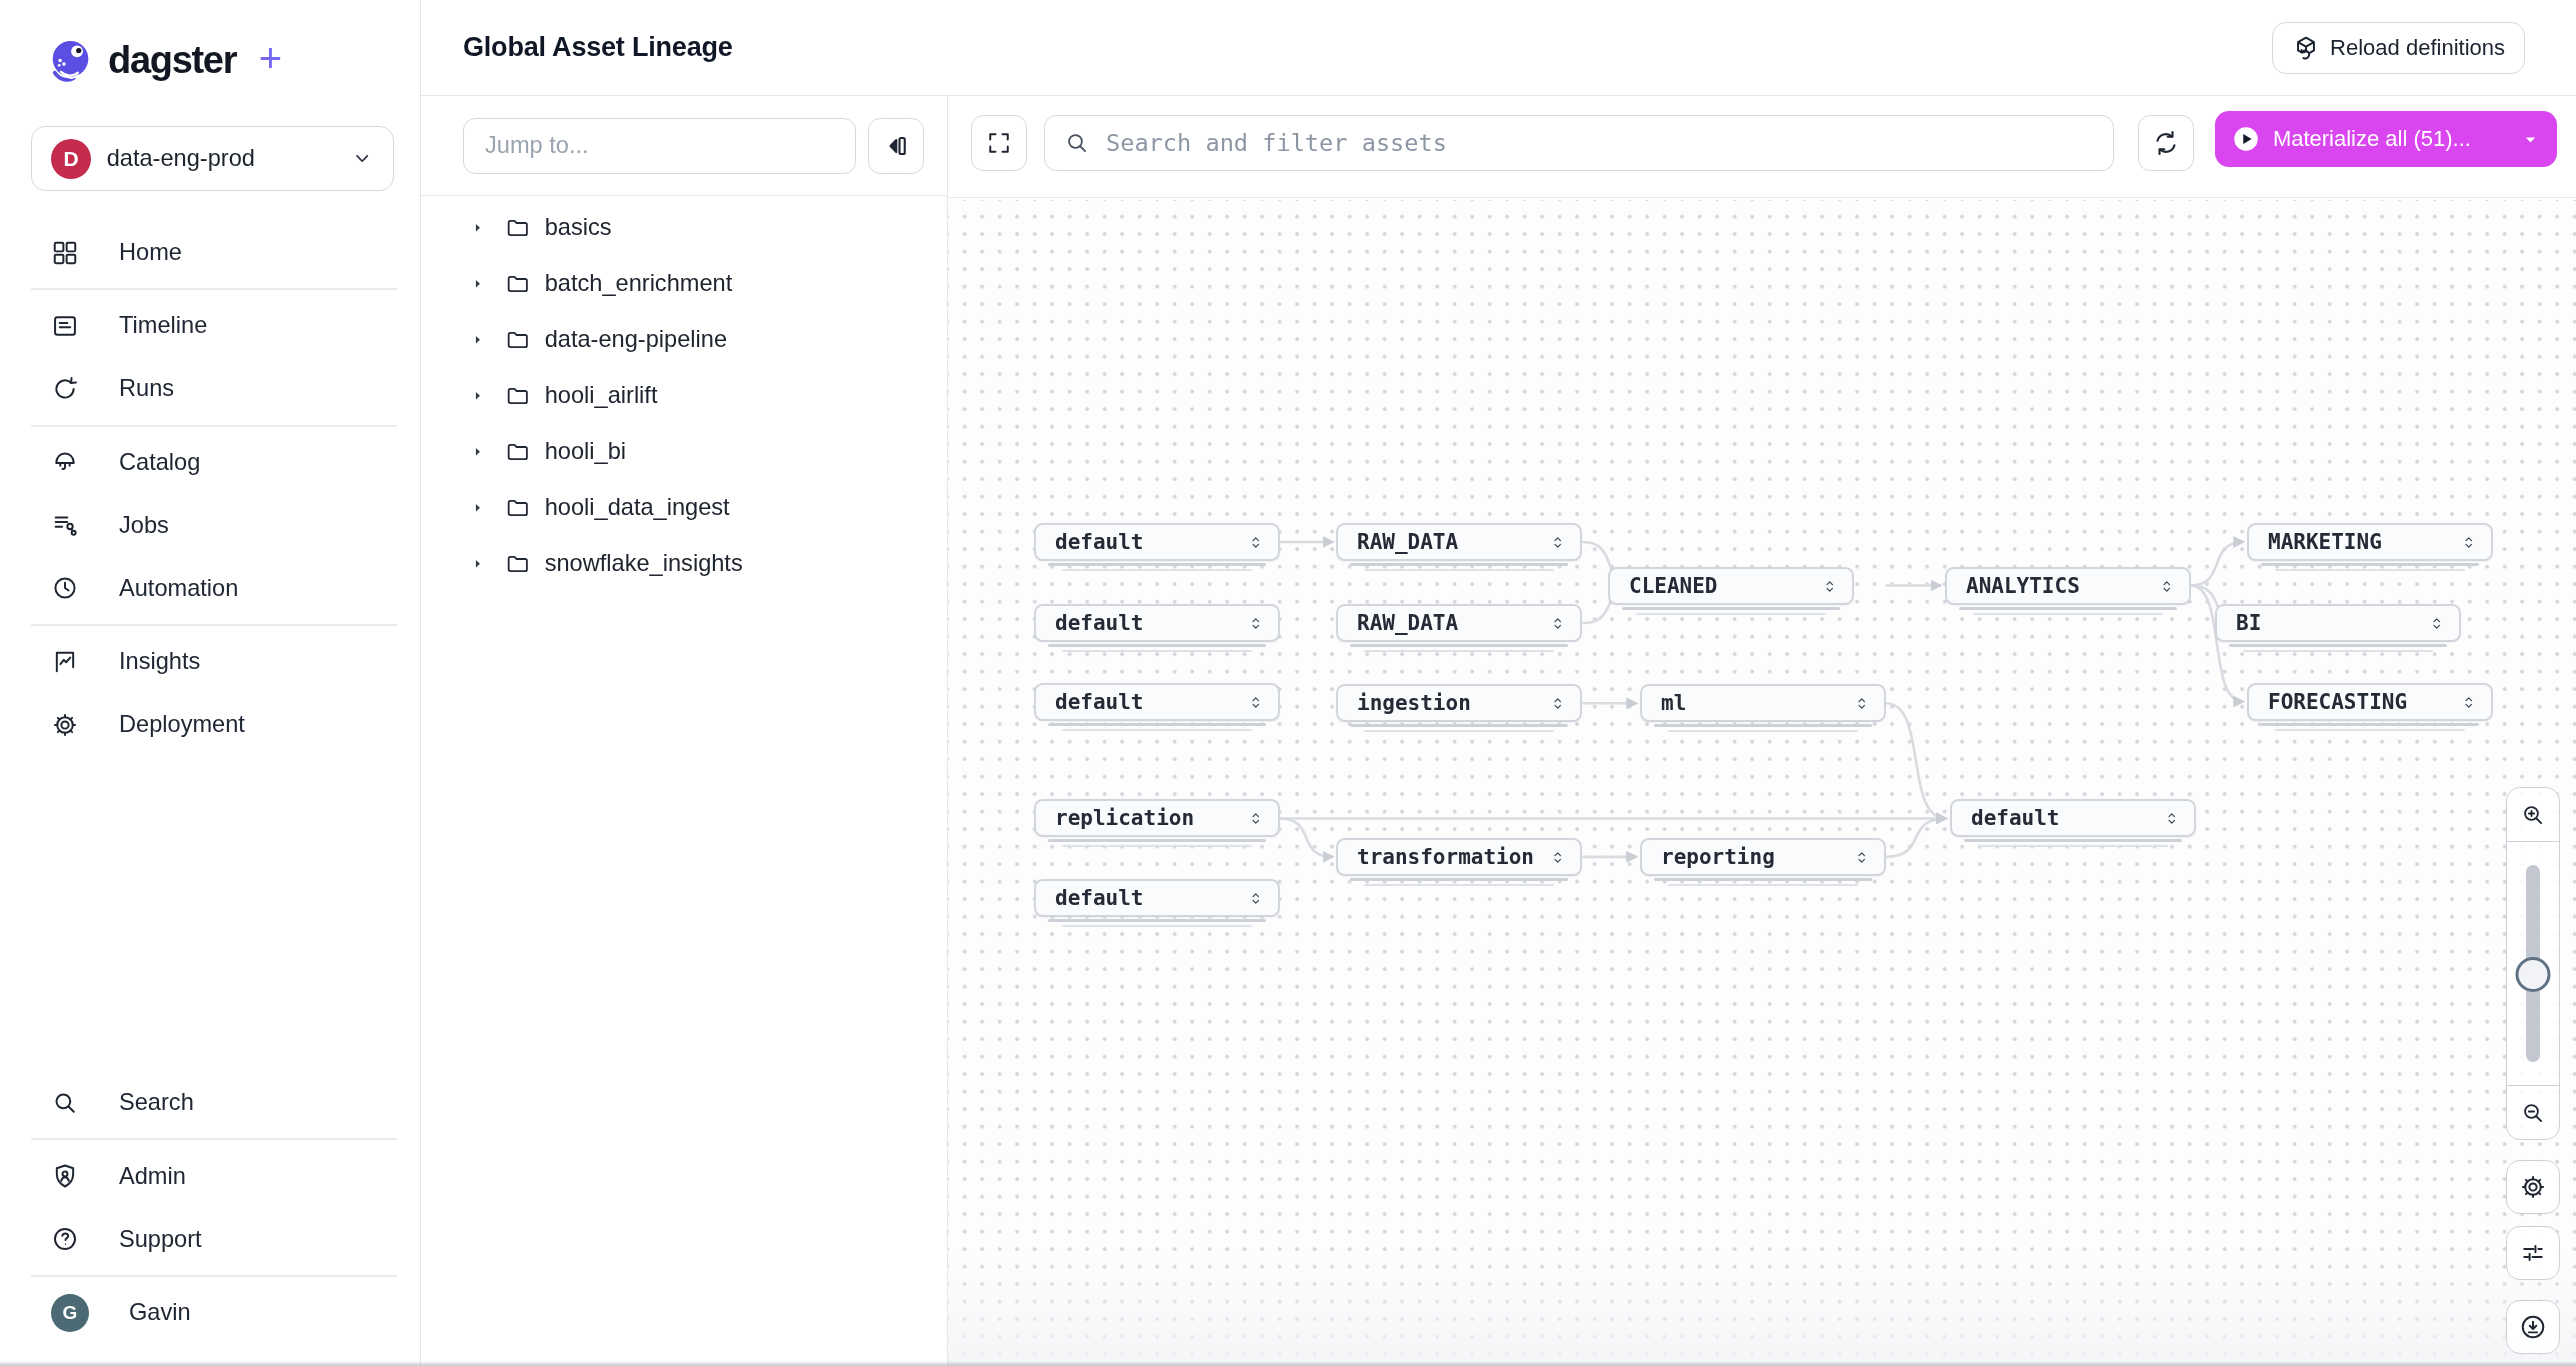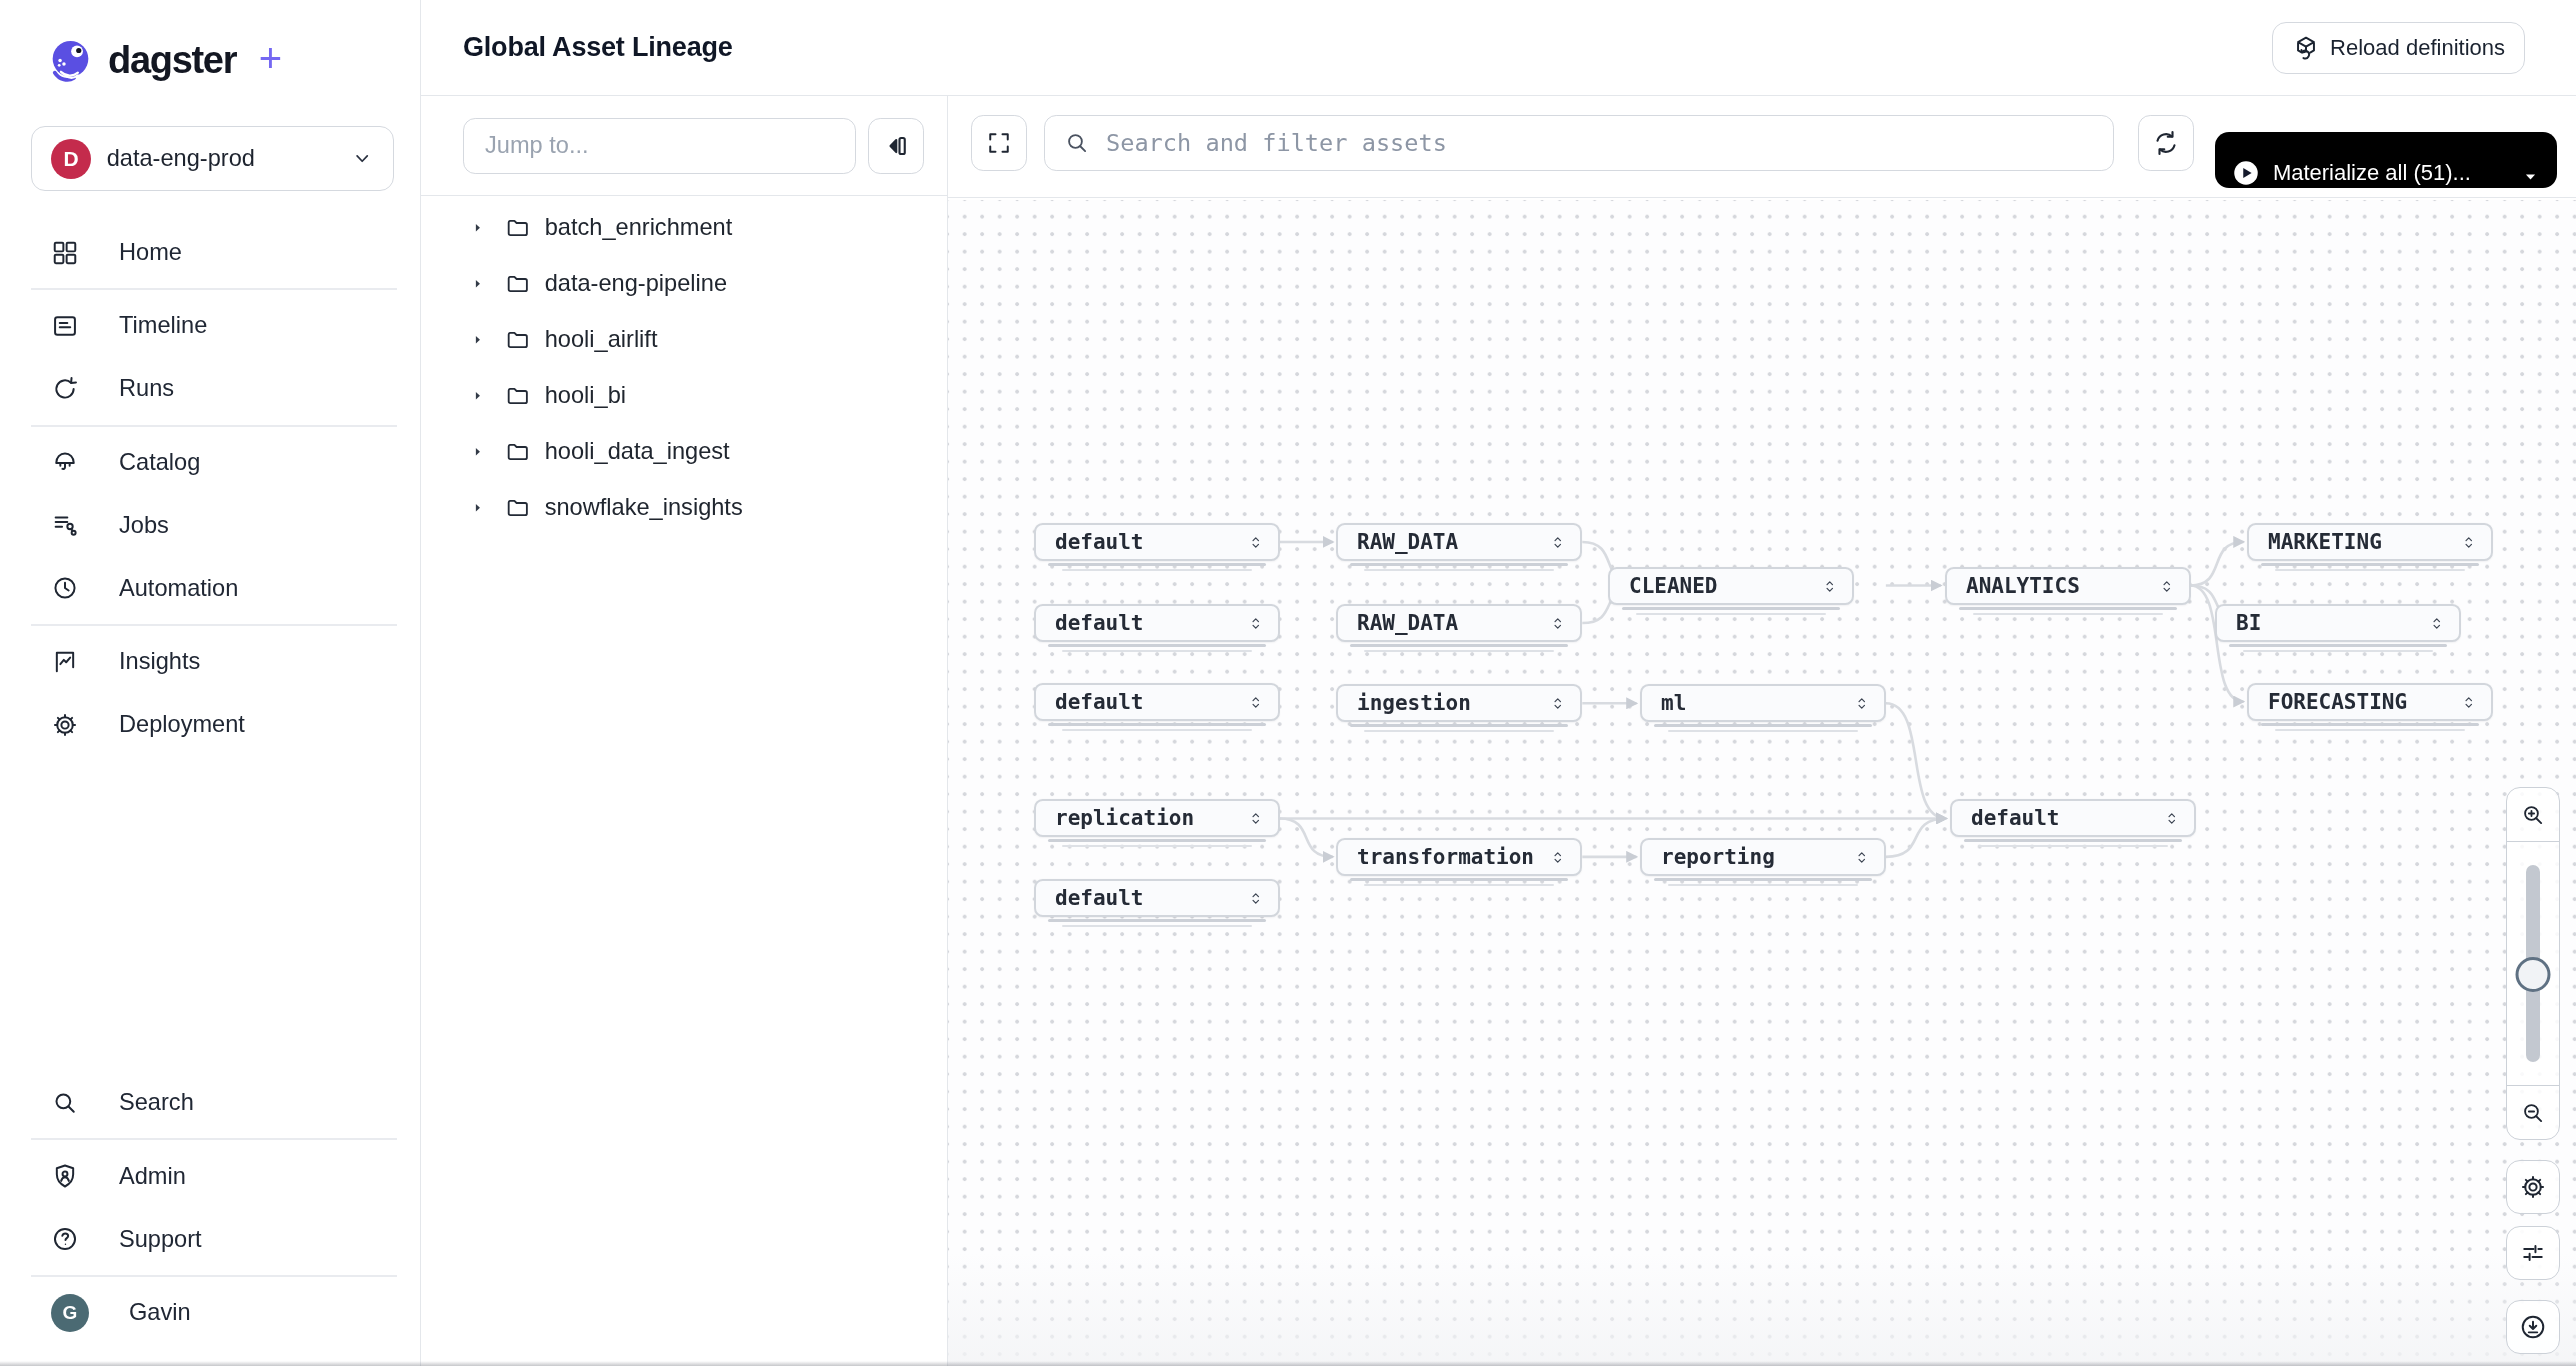--- a/index.html
+++ b/index.html
@@ -62,22 +62,22 @@
   .fs-btn .icon{width:28px;height:28px;color:#1f2632;}
   .asset-search{position:absolute;left:96px;top:19px;width:1070px;height:56px;border:1.7px solid #d5d9df;
     border-radius:12.2px;display:flex;align-items:center;padding:0 19px;gap:14px;background:#fff;}
   .asset-search .icon{width:26px;height:26px;color:#4a5260;}
   .asset-search input{border:none;outline:none;flex:1;font-family:"DejaVu Sans Mono",monospace;
     font-size:23.6px;color:#1b2330;background:transparent;}
   .asset-search input::placeholder{color:#8d96a5;}
   .refresh-btn{position:absolute;left:1190px;top:19px;width:56px;height:56px;border:1.7px solid #d5d9df;
     border-radius:12.2px;background:#fff;display:flex;align-items:center;justify-content:center;cursor:pointer;}
   .refresh-btn .icon{width:30px;height:30px;color:#1f2632;}
-  .materialize{position:absolute;left:1267px;top:36px;width:342px;height:56px;border-radius:14px;
-    background:#000000;color:#fff;display:flex;align-items:flex-end;cursor:pointer;overflow:hidden;}
+  .materialize{position:absolute;left:1267px;top:15px;width:342px;height:56px;border-radius:14px;
+    background:#d946ef;color:#fff;display:flex;align-items:center;cursor:pointer;overflow:hidden;}
   .materialize-main{display:flex;align-items:center;gap:12.2px;padding:0 0 0 15.7px;width:287px;}
   .materialize-main .icon{width:30px;height:30px;}
   .materialize-label{font-size:22px;font-weight:500;white-space:nowrap;}
   .materialize-sep{width:1.7px;background:rgba(255,255,255,.25);margin:0;}
   .materialize-caret{width:53px;display:flex;align-items:center;justify-content:center;}
   .materialize-caret .icon{width:23px;height:23px;color:#fff;}
 
   
   .canvas{position:absolute;left:948px;top:200px;right:0;bottom:0;background-color:#fdfdfe;
     background-image:radial-gradient(#d5d7dc 1.9px,rgba(0,0,0,0) 2.1px);
@@ -288,20 +288,33 @@
     <button class="collapse-btn">
       <span class="icon">
           <svg viewBox="0 0 24 24" fill="none" stroke="currentColor" stroke-width="1.7" stroke-linecap="round" stroke-linejoin="round">
             <path d="M12.2 7.2l-4.6 4.8 4.6 4.8z" fill="currentColor" stroke-linejoin="round"></path>
             <rect x="14.8" y="5.6" width="4.2" height="12.8" rx="1.3"></rect>
           </svg>
         </span>
     </button>
   </div>
   <div class="tree" id="tree">
+      <div class="tree-row">
+        <span class="icon tree-caret">
+          <svg viewBox="0 0 24 24" fill="none" stroke="currentColor" stroke-width="1.7" stroke-linecap="round" stroke-linejoin="round">
+            <path d="M9 6.3l6.2 5.7L9 17.7z" fill="currentColor" stroke="none"></path>
+          </svg>
+        </span>
+        <span class="icon tree-folder-icon">
+          <svg viewBox="0 0 24 24" fill="none" stroke="currentColor" stroke-width="1.7" stroke-linecap="round" stroke-linejoin="round">
+            <path d="M3.4 7c0-1 .6-1.6 1.6-1.6h3.7l2 2h7.9c1 0 1.6.6 1.6 1.6v8c0 1-.6 1.6-1.6 1.6H5c-1 0-1.6-.6-1.6-1.6z"></path>
+          </svg>
+        </span>
+        <span class="tree-label">basics</span>
+      </div>
       <div class="tree-row">
         <span class="icon tree-caret">
           <svg viewBox="0 0 24 24" fill="none" stroke="currentColor" stroke-width="1.7" stroke-linecap="round" stroke-linejoin="round">
             <path d="M9 6.3l6.2 5.7L9 17.7z" fill="currentColor" stroke="none"></path>
           </svg>
         </span>
         <span class="icon tree-folder-icon">
           <svg viewBox="0 0 24 24" fill="none" stroke="currentColor" stroke-width="1.7" stroke-linecap="round" stroke-linejoin="round">
             <path d="M3.4 7c0-1 .6-1.6 1.6-1.6h3.7l2 2h7.9c1 0 1.6.6 1.6 1.6v8c0 1-.6 1.6-1.6 1.6H5c-1 0-1.6-.6-1.6-1.6z"></path>
           </svg>

